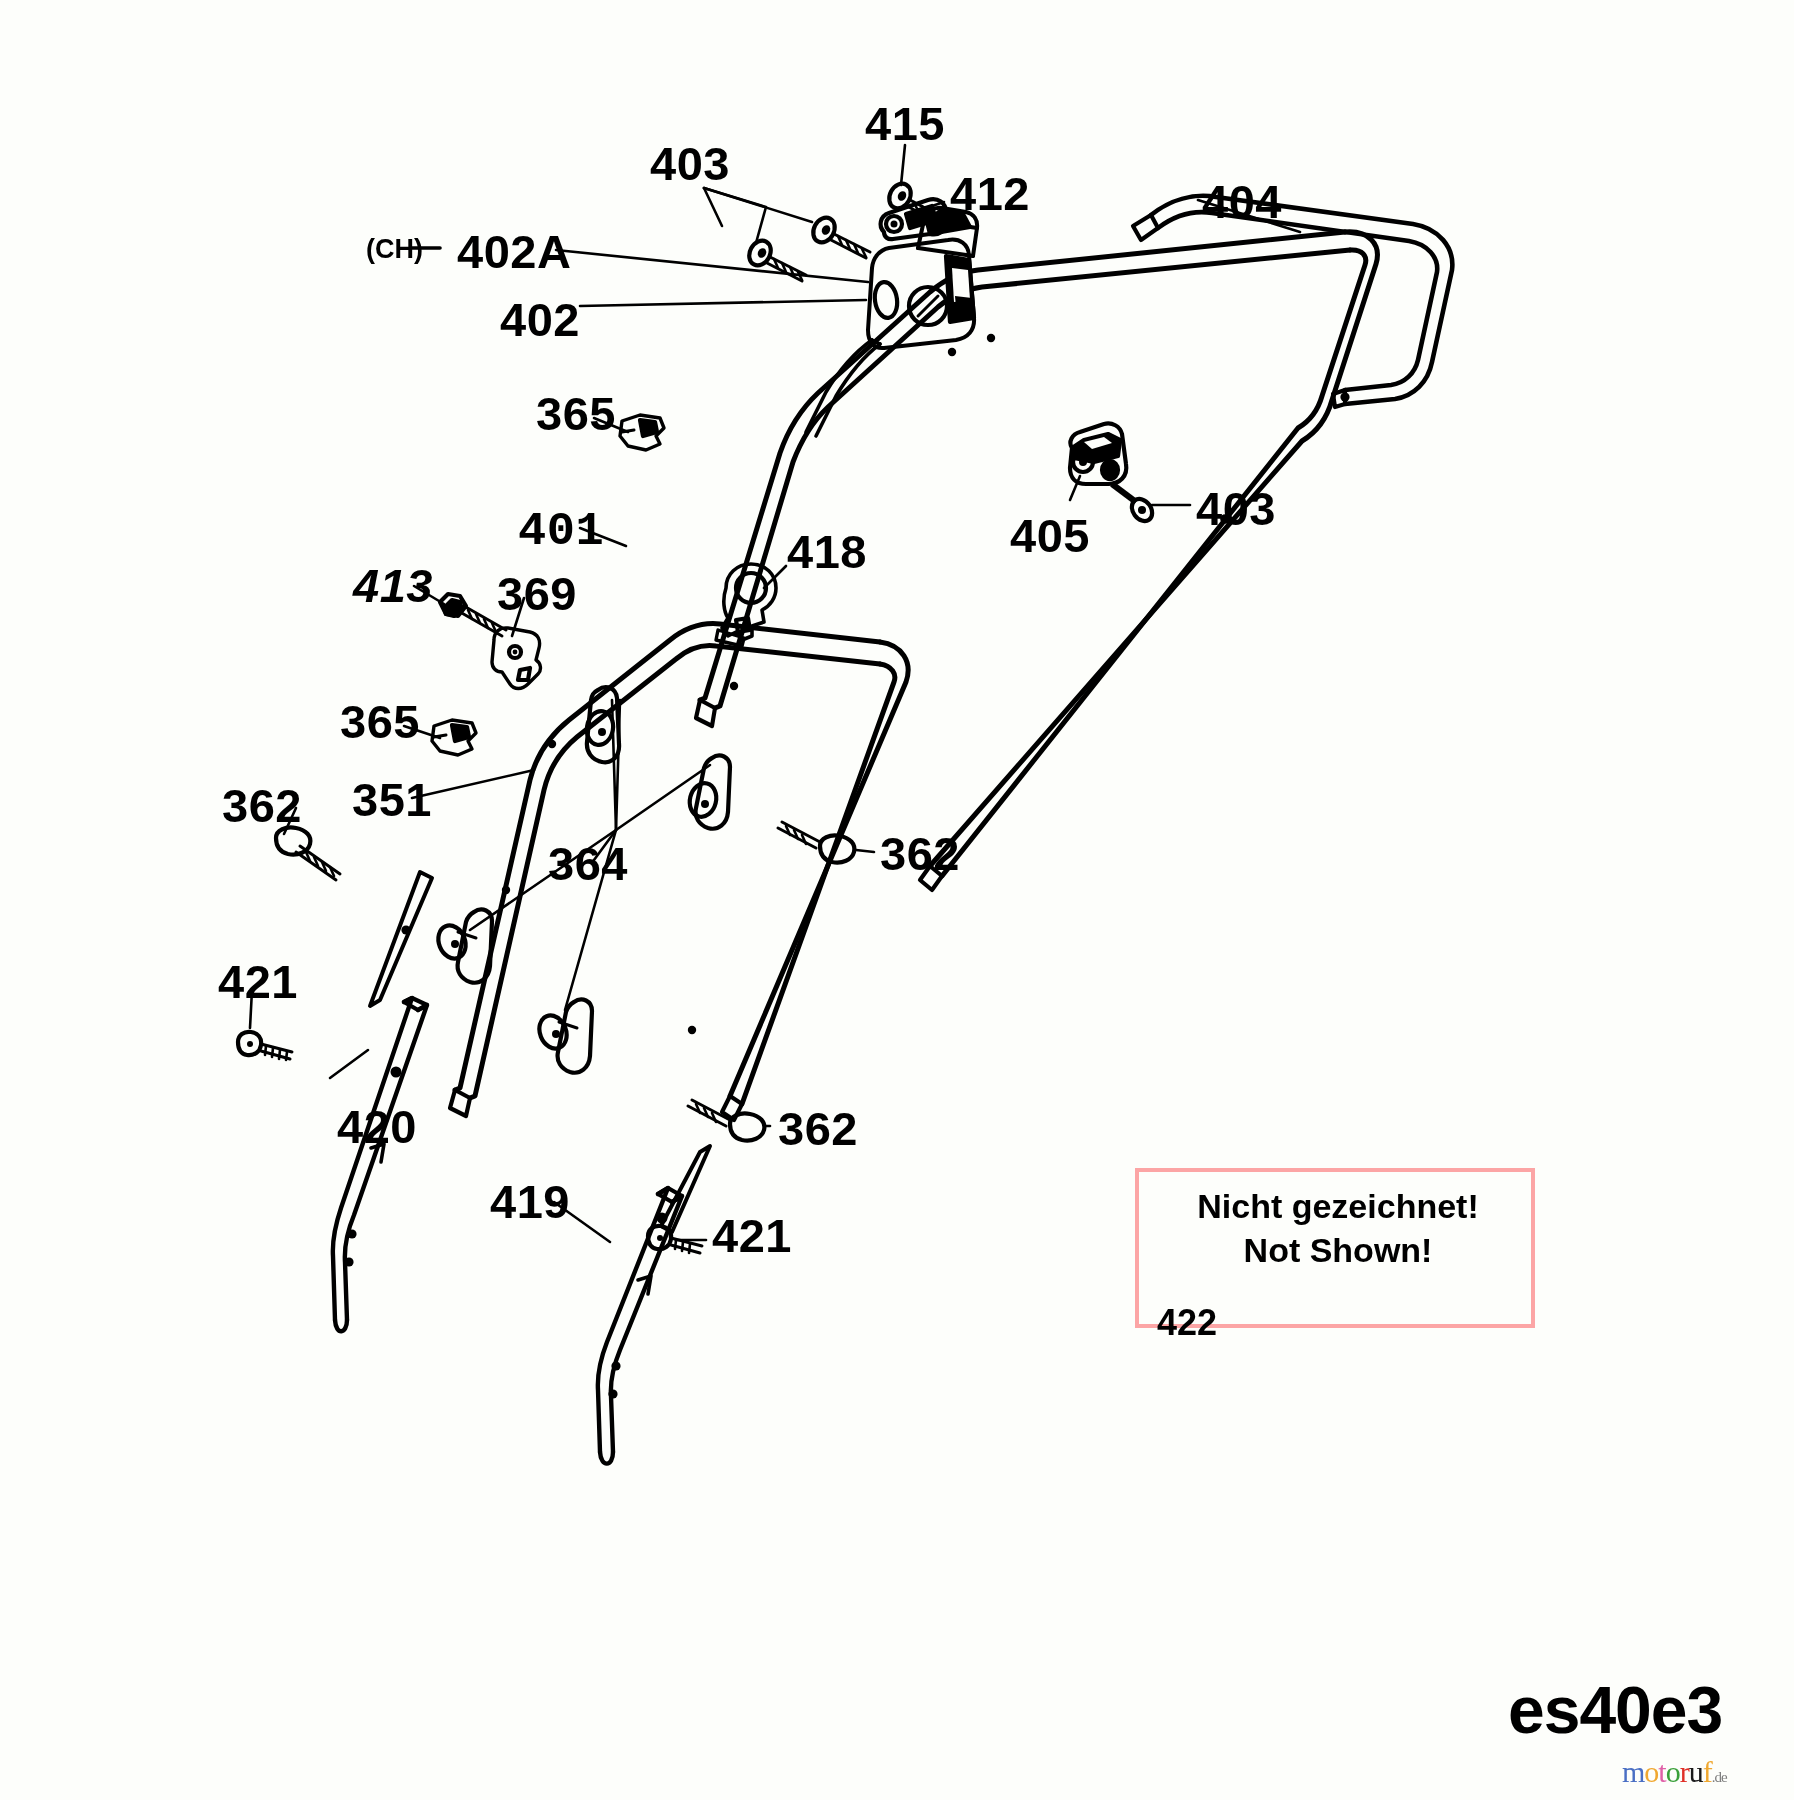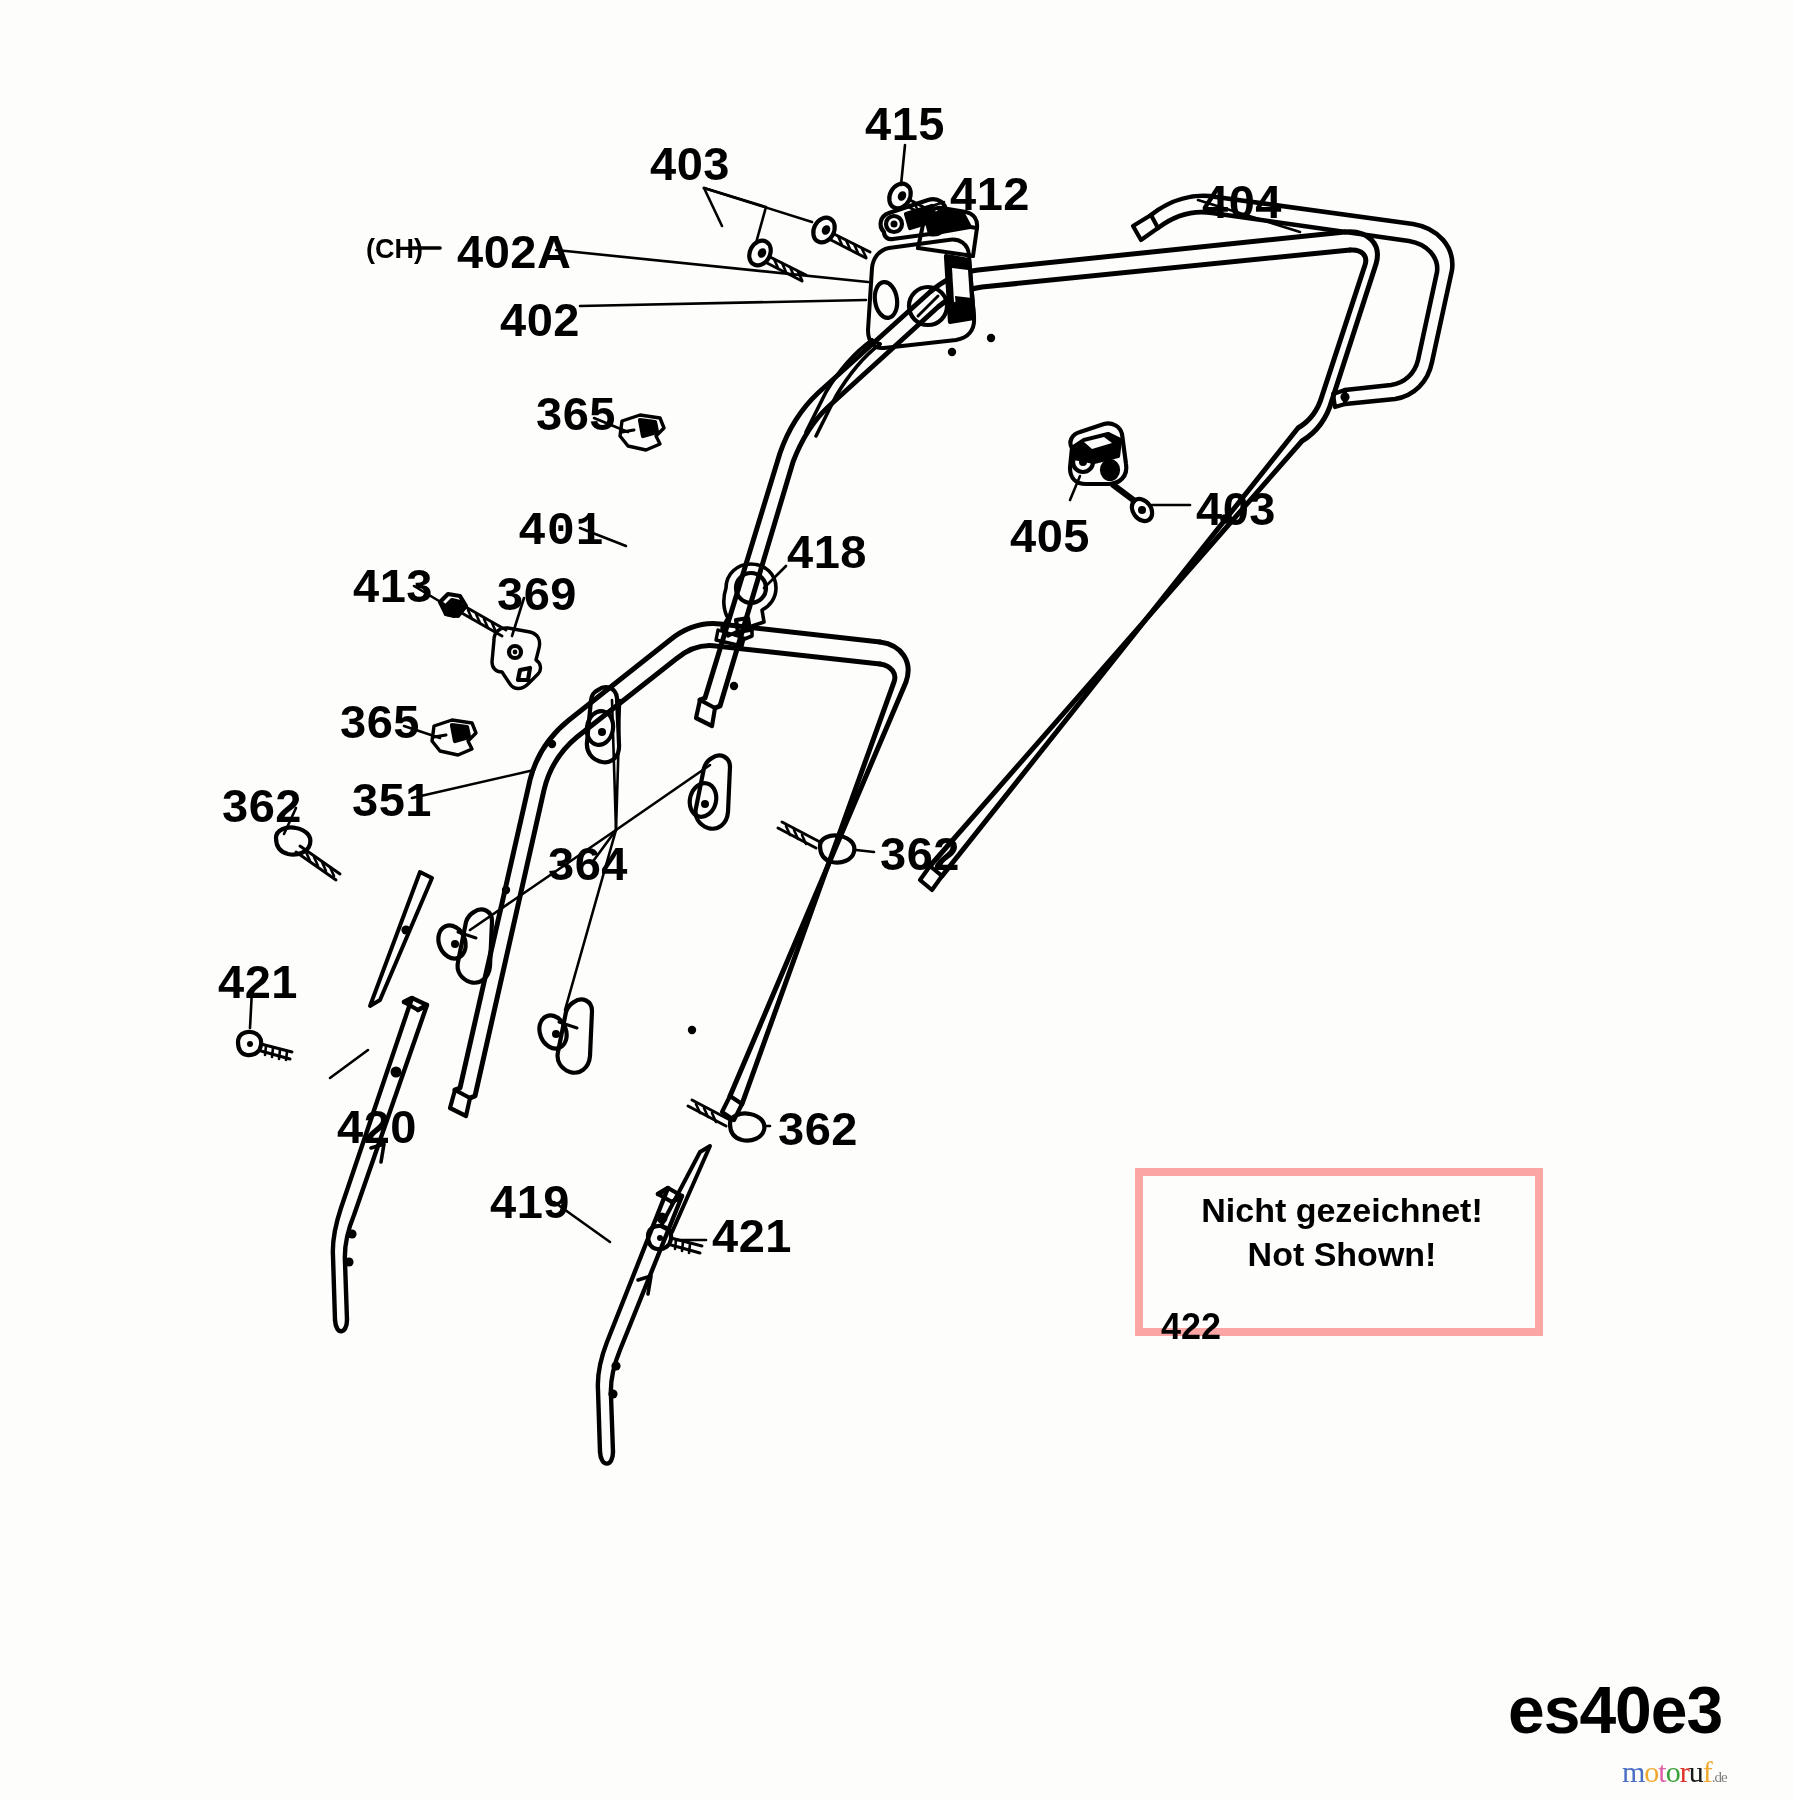--- a/index.html
+++ b/index.html
@@ -21,21 +21,21 @@
     line-height:1;
     letter-spacing:0.5px;
   }
   .lbl.n{font-size:47px;}
   .lbl.ch{font-size:27px;letter-spacing:0px;}
   
   #notshown{
     position:absolute;
     left:1135px;top:1168px;
     width:392px;height:122px;
-    border:8px solid #fca5a5;
+    border:4px solid #fca5a5;
     background:#fdfefb;
     padding:14px 0 16px 0;
     box-sizing:content-box;
   }
   #notshown .title{
     font-size:34px;font-weight:bold;text-align:center;
     line-height:1.18;margin:0 0 4px 0;padding-left:6px;
   }
   #notshown .rowwrap{
     display:flex;align-items:center;margin-top:32px;padding-left:18px;
@@ -391,21 +391,21 @@
   <div class="lbl n" style="left:650px;top:140px;">403</div>
   <div class="lbl n" style="left:950px;top:170px;">412</div>
   <div class="lbl n" style="left:1202px;top:178px;">404</div>
   <div class="lbl n" style="left:457px;top:228px;">402A</div>
   <div class="lbl n" style="left:500px;top:296px;">402</div>
   <div class="lbl n" style="left:536px;top:390px;">365</div>
   <div class="lbl n" style="left:1196px;top:485px;">403</div>
   <div class="lbl n" style="left:518px;top:508px;font-family:Liberation Mono, monospace;">401</div>
   <div class="lbl n" style="left:1010px;top:512px;">405</div>
   <div class="lbl n" style="left:787px;top:528px;">418</div>
-  <div class="lbl n" style="left:353px;top:562px;">413</div>
+  <div class="lbl n" style="left:353px;top:562px;font-style:italic;">413</div>
   <div class="lbl n" style="left:497px;top:570px;">369</div>
   <div class="lbl n" style="left:340px;top:698px;">365</div>
   <div class="lbl n" style="left:222px;top:782px;">362</div>
   <div class="lbl n" style="left:352px;top:776px;">351</div>
   <div class="lbl n" style="left:548px;top:840px;">364</div>
   <div class="lbl n" style="left:880px;top:830px;">362</div>
   <div class="lbl n" style="left:218px;top:958px;">421</div>
   <div class="lbl n" style="left:337px;top:1058px;margin-top:45px;">420</div>
   <div class="lbl n" style="left:778px;top:1105px;">362</div>
   <div class="lbl n" style="left:490px;top:1178px;">419</div>

